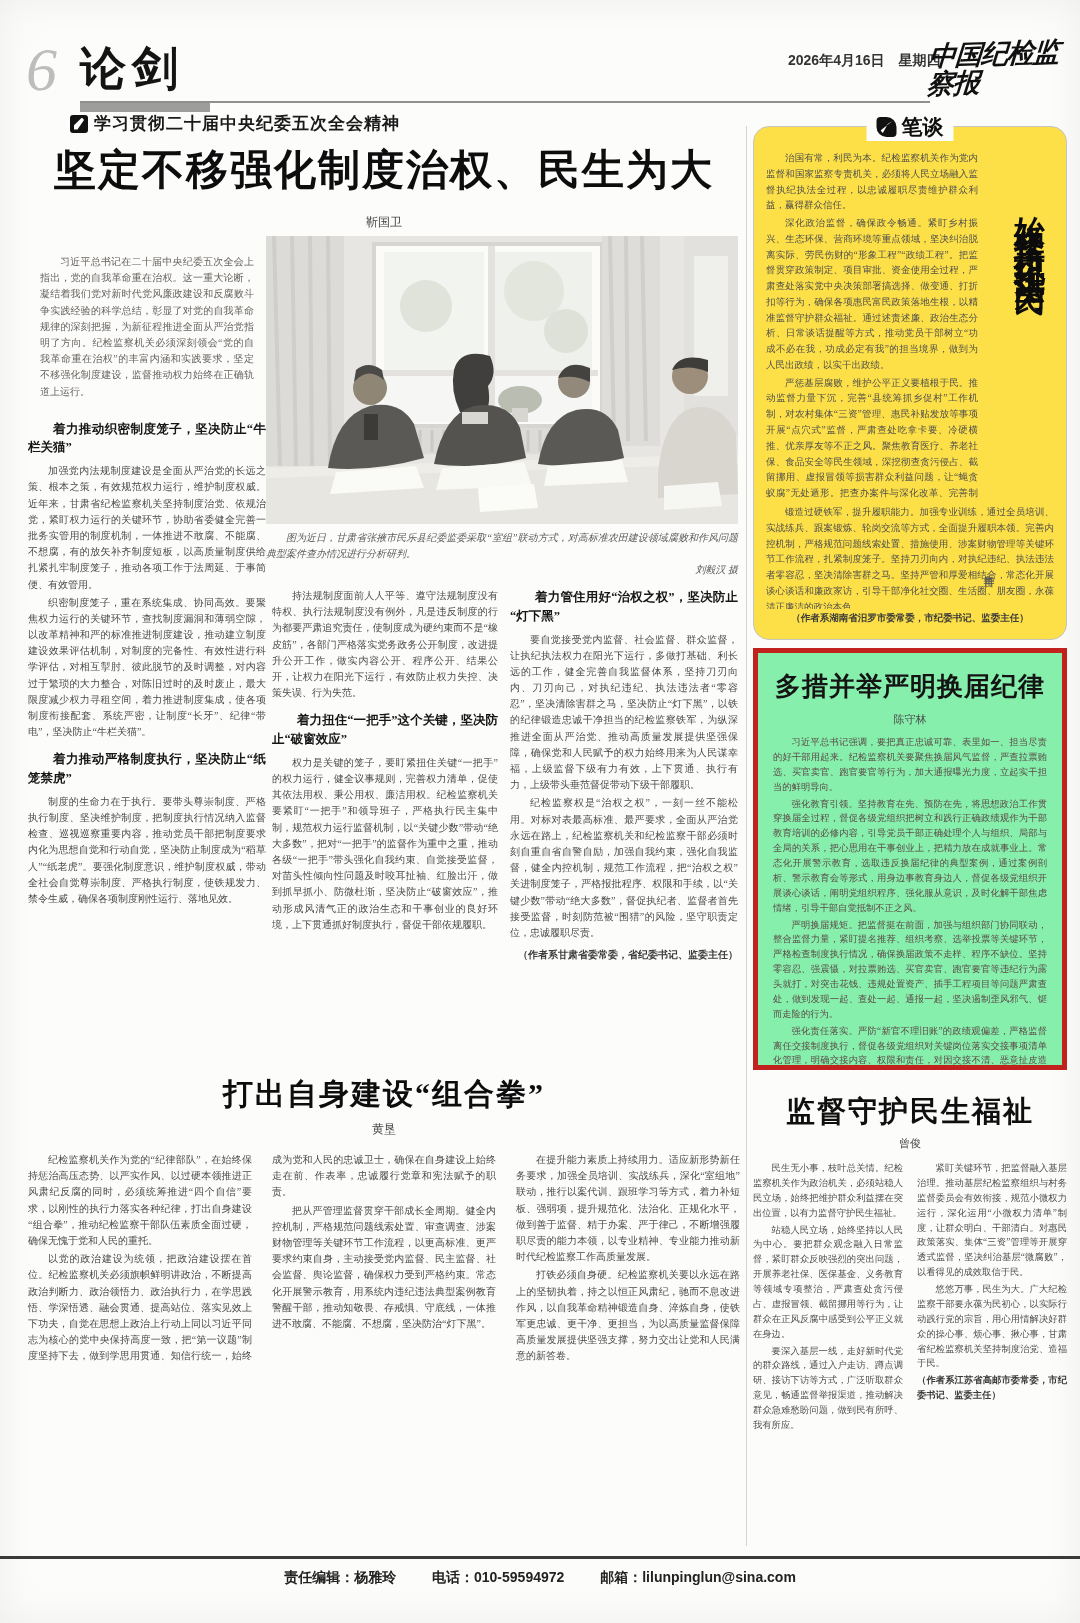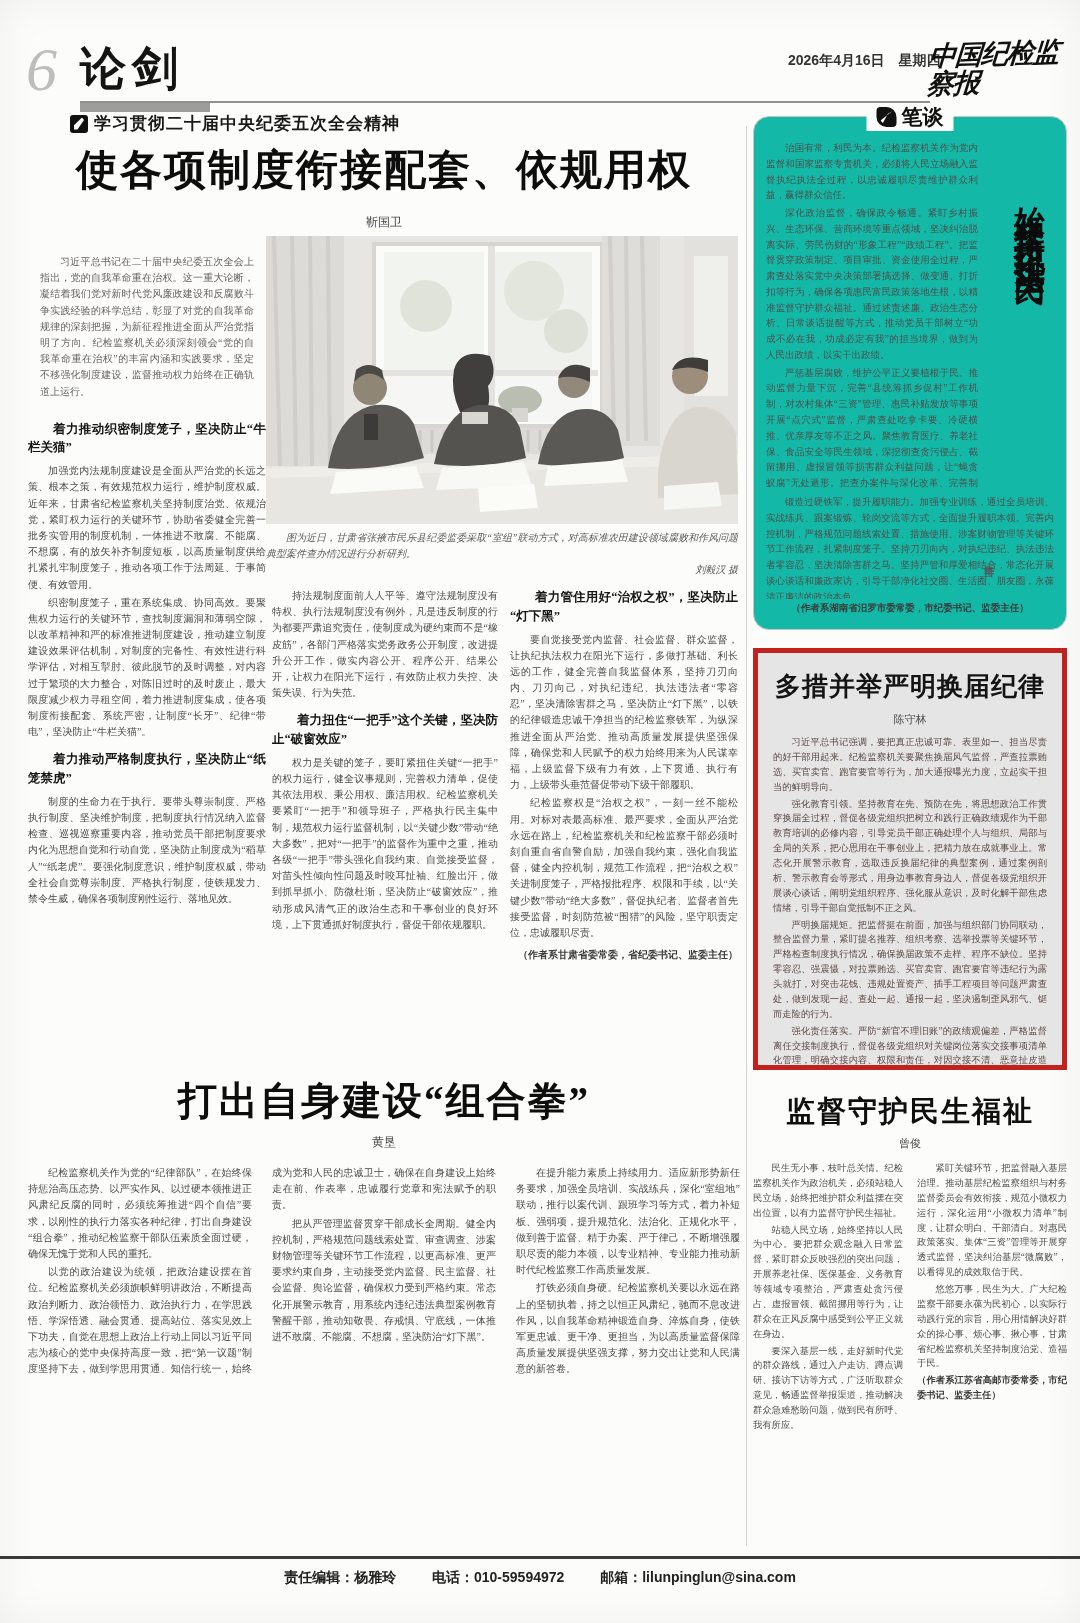--- a/index.html
+++ b/index.html
@@ -35,43 +35,43 @@
   .attr-line{text-align:right;font-weight:700;color:#3c3c3b;margin-top:6px;}
   
   .photo-wrap{position:absolute;left:266px;top:236px;width:472px;}
   .photo{width:472px;height:288px;display:block;background:#e9e8e4;}
   .caption{margin-top:6px;font-size:10px;line-height:1.6;color:#5c5c5a;text-align:justify;font-style:italic;}
   .caption .cap-text{text-indent:2em;display:block;}
   .credit{display:block;text-align:right;font-style:italic;color:#5c5c5a;}
   
   .vdiv{position:absolute;left:746px;top:126px;width:1px;height:1420px;background:#d4d4d2;}
   
-  .bitan{position:absolute;left:753px;top:116px;width:314px;height:514px;border:1px solid #c4c4c2;
-         border-radius:16px;background:#14b8a6;box-sizing:border-box;padding:10px 12px;}
+  .bitan{position:absolute;left:753px;top:126px;width:314px;height:514px;border:1px solid #c4c4c2;
+         border-radius:16px;background:#fde047;box-sizing:border-box;padding:10px 12px;}
   .bitan-label{position:absolute;left:50%;top:-14px;transform:translateX(-50%);background:#fcfcfb;
          padding:0 10px;display:flex;align-items:center;gap:5px;font-size:21px;font-weight:800;color:#0f0f0f;}
   .pen-ico{width:20px;height:20px;background:#111;border-radius:4px 10px 4px 10px;position:relative;flex:0 0 20px;}
   .pen-ico::after{content:"";position:absolute;left:4px;top:4px;width:12px;height:12px;background:#fff;
          clip-path:polygon(100% 0,60% 25%,20% 100%,0 80%,55% 35%);}
   .bt-body{font-size:9.5px;line-height:1.66;color:#4e4e4d;text-align:justify;}
   .bt-left{width:212px;height:352px;overflow:hidden;margin-top:14px;}
   .bt-lower{width:100%;height:104px;overflow:hidden;margin-top:2px;}
   .bt-attr{font-size:9.5px;font-weight:700;color:#3a3a39;text-align:center;margin-top:3px;}
   .bt-title{position:absolute;right:16px;top:64px;height:436px;writing-mode:vertical-rl;
          font-size:31px;font-weight:800;letter-spacing:8px;color:#0c0c0c;}
   .bt-author{position:absolute;right:70px;top:440px;writing-mode:vertical-rl;font-size:11px;color:#555;}
   
   .redbox{position:absolute;left:753px;top:648px;width:314px;height:422px;border:5px solid #c2221e;
-         background:#e5e5e5;box-sizing:border-box;padding:12px 15px;overflow:hidden;}
+         background:#86efac;box-sizing:border-box;padding:12px 15px;overflow:hidden;}
   .red-title{text-align:center;font-size:26px;font-weight:800;letter-spacing:1px;color:#141414;margin:4px 0 8px;}
   .red-author{text-align:center;font-size:11px;color:#4a4a4a;margin-bottom:8px;}
   .red-body{font-size:9.3px;line-height:1.6;color:#5c4a47;text-align:justify;}
   
   .bl-art{position:absolute;left:28px;top:1056px;width:712px;height:488px;overflow:hidden;}
-  .bl-title{text-align:center;font-size:39px;font-weight:800;letter-spacing:2px;color:#0d0d0d;margin:18px 0 6px;}
+  .bl-title{text-align:center;font-size:30px;font-weight:800;letter-spacing:2px;color:#0d0d0d;margin:18px 0 6px;}
   .bl-author{text-align:center;font-size:12px;color:#444;margin-bottom:14px;}
   .bl-cols{column-count:3;column-gap:20px;font-size:10px;line-height:1.62;color:#4a4a49;text-align:justify;height:372px;overflow:hidden;}
   .br-art{position:absolute;left:753px;top:1078px;width:314px;height:466px;overflow:hidden;}
   .br-title{text-align:center;font-size:29px;font-weight:800;letter-spacing:2px;color:#0f0f0f;margin:14px 0 4px;}
   .br-author{text-align:center;font-size:11px;color:#4a4a4a;margin-bottom:10px;}
   .br-cols{column-count:2;column-gap:14px;font-size:9.3px;line-height:1.6;color:#4e4e4d;text-align:justify;height:368px;overflow:hidden;}
   .br-attr{font-size:9.3px;font-weight:700;color:#3a3a39;text-align:center;margin-top:4px;}
   
   .footer{position:absolute;left:0;top:1556px;width:1080px;border-top:3px solid #3a3a3a;}
   .footer-inner{margin-top:10px;text-align:center;font-size:14px;font-weight:700;color:#222;
@@ -91,21 +91,21 @@
     <span>2026年4月16日</span>
     <span style="margin-left:10px;margin-top:28px;">星期四</span>
   </div>
   <div class="masthead">中国纪检监察报</div>
 
   <div class="banner">
     <span class="banner-ico"></span>
     <span class="banner-txt">学习贯彻二十届中央纪委五次全会精神</span>
   </div>
 
-  <div class="main-title">使各项制度衔接配套、依规用权</div>
+  <div class="main-title">坚定不移强化制度治权、民生为大</div>
   <div class="main-author">靳国卫</div>
 
   <div class="ncol col1">
     <p class="para intro">习近平总书记在二十届中央纪委五次全会上指出，党的自我革命重在治权。这一重大论断，凝结着我们党对新时代党风廉政建设和反腐败斗争实践经验的科学总结，彰显了对党的自我革命规律的深刻把握，为新征程推进全面从严治党指明了方向。纪检监察机关必须深刻领会“党的自我革命重在治权”的丰富内涵和实践要求，坚定不移强化制度建设，监督推动权力始终在正确轨道上运行。</p>
     <div class="subhead">着力推动织密制度笼子，坚决防止“牛栏关猫”</div>
     <p class="para">加强党内法规制度建设是全面从严治党的长远之策、根本之策，有效规范权力运行，维护制度权威。近年来，甘肃省纪检监察机关坚持制度治党、依规治党，紧盯权力运行的关键环节，协助省委健全完善一批务实管用的制度机制，一体推进不敢腐、不能腐、不想腐，有的放矢补齐制度短板，以高质量制度供给扎紧扎牢制度笼子，推动各项工作于法周延、于事简便、有效管用。</p>
     <p class="para">织密制度笼子，重在系统集成、协同高效。要聚焦权力运行的关键环节，查找制度漏洞和薄弱空隙，以改革精神和严的标准推进制度建设，推动建立制度建设效果评估机制，对制度的完备性、有效性进行科学评估，对相互掣肘、彼此脱节的及时调整，对内容过于繁琐的大力整合，对陈旧过时的及时废止，最大限度减少权力寻租空间，着力推进制度集成，使各项制度衔接配套、系统严密，让制度“长牙”、纪律“带电”，坚决防止“牛栏关猫”。</p>
     <div class="subhead">着力推动严格制度执行，坚决防止“纸笼禁虎”</div>
     <p class="para">制度的生命力在于执行。要带头尊崇制度、严格执行制度、坚决维护制度，把制度执行情况纳入监督检查、巡视巡察重要内容，推动党员干部把制度要求内化为思想自觉和行动自觉，坚决防止制度成为“稻草人”“纸老虎”。要强化制度意识，维护制度权威，带动全社会自觉尊崇制度、严格执行制度，使铁规发力、禁令生威，确保各项制度刚性运行、落地见效。</p>
   </div>

